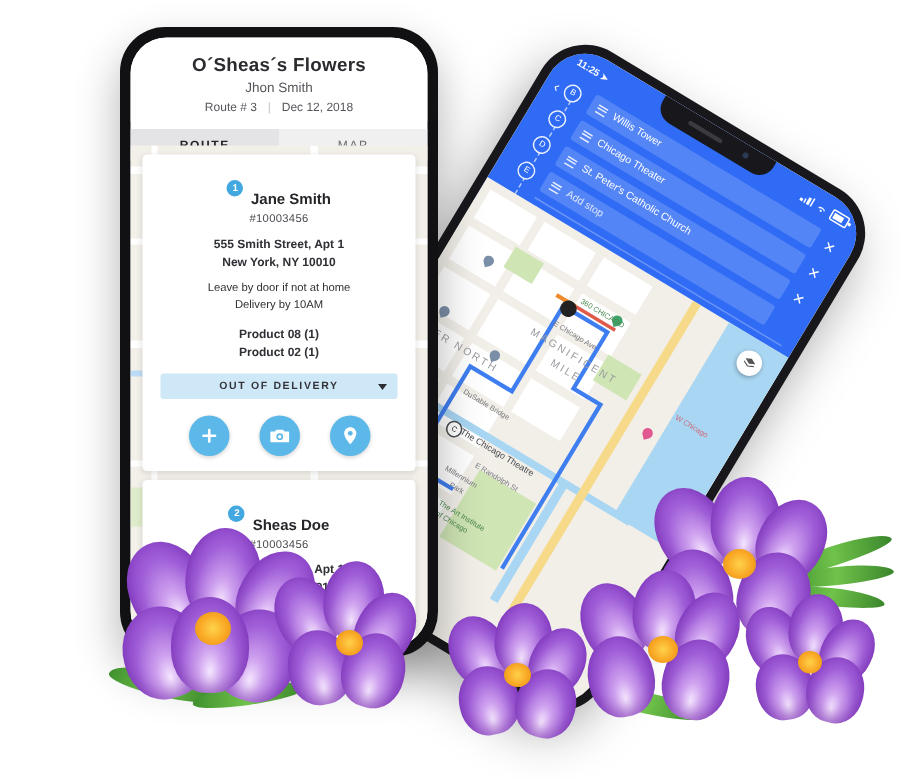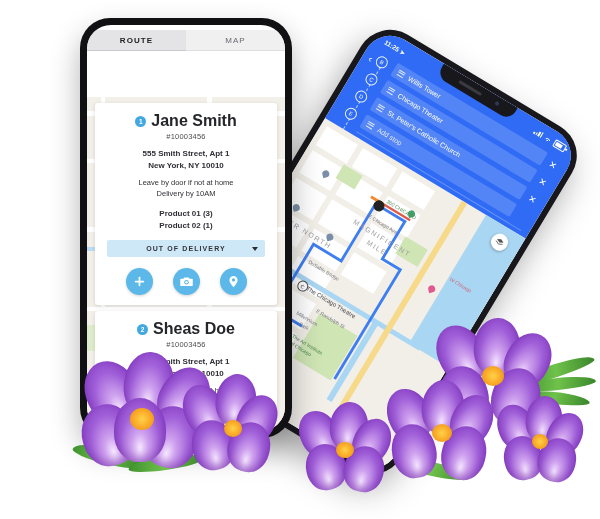--- a/index.html
+++ b/index.html
@@ -34,21 +34,21 @@
   .p1-map .water{position:absolute;background:#bcdcf5;}
   .p1-map .grn{position:absolute;background:#dfeccb;}
 
   .p1-body{position:absolute;left:0;right:0;top:72px;bottom:0;overflow:hidden;}
   .card{background:#ffffff;margin:6px 8px;border-radius:3px;padding:9px 6px 10px;
         text-align:center;box-shadow:0 1px 4px rgba(0,0,0,.13);}
   .cust-row{display:flex;align-items:center;justify-content:center;gap:5px;}
   .badge{width:11px;height:11px;border-radius:50%;background:#44a8e0;color:#fff;
          font-size:6.5px;display:flex;align-items:center;justify-content:center;
          font-weight:bold;}
-  .cust-name{font-size:16px;font-weight:bold;color:#25262a;}
+  .cust-name{font-size:10px;font-weight:bold;color:#25262a;margin-top:16px;}
   .cust-id{font-size:7.5px;color:#4c4d52;margin-top:2px;letter-spacing:.2px;}
   .addr{font-size:8px;color:#2f3035;margin-top:7px;line-height:1.45;font-weight:bold;}
   .note{font-size:7.5px;color:#2f3035;margin-top:7px;line-height:1.45;}
   .prods{font-size:8px;color:#2f3035;margin-top:8px;line-height:1.45;font-weight:bold;}
 
   .status-sel{margin:9px 6px 0;height:17px;background:#cfe8f7;border-radius:2px;
               display:flex;align-items:center;justify-content:center;position:relative;}
   .status-sel span{font-size:7px;font-weight:bold;letter-spacing:1.1px;color:#33343a;}
   .caret{position:absolute;right:7px;width:0;height:0;border-left:3.5px solid transparent;
          border-right:3.5px solid transparent;border-top:4.5px solid #2c2d32;}
@@ -143,20 +143,29 @@
         background:linear-gradient(100deg,#3e8f2e 0%,#6fc24a 50%,#39852b 100%);}
 </style>
 </head>
 <body>
 
 <div class="stage">
 
   <div class="phone1">
     <div class="screen">
 
+      <div class="p1-header">
+        <div class="p1-shop">O´Sheas´s Flowers</div>
+        <div class="p1-driver">Jhon Smith</div>
+        <div class="p1-route">
+          <span>Route # 3</span>
+          <span class="sep">|</span>
+          <span>Dec 12, 2018</span>
+        </div>
+      </div>
 
       <div class="tabs">
         <div class="tab active">ROUTE</div>
         <div class="tab">MAP</div>
       </div>
 
       <div class="p1-map">
         <div class="road" style="left:0;top:14px;width:100%;height:5px;"></div>
         <div class="road" style="left:0;top:62px;width:100%;height:4px;"></div>
         <div class="road" style="left:0;top:130px;width:100%;height:5px;"></div>
@@ -177,21 +186,21 @@
           <div class="cust-id">#10003456</div>
           <div class="addr">
             <div>555 Smith Street, Apt 1</div>
             <div>New York, NY 10010</div>
           </div>
           <div class="note">
             <div>Leave by door if not at home</div>
             <div>Delivery by 10AM</div>
           </div>
           <div class="prods">
-            <div>Product 01 (3)</div>
+            <div>Product 08 (1)</div>
             <div>Product 02 (1)</div>
           </div>
 
           <div class="status-sel">
             <span>OUT OF DELIVERY</span>
             <span class="caret"></span>
           </div>
 
           <div class="acts">
             <div class="fab">

